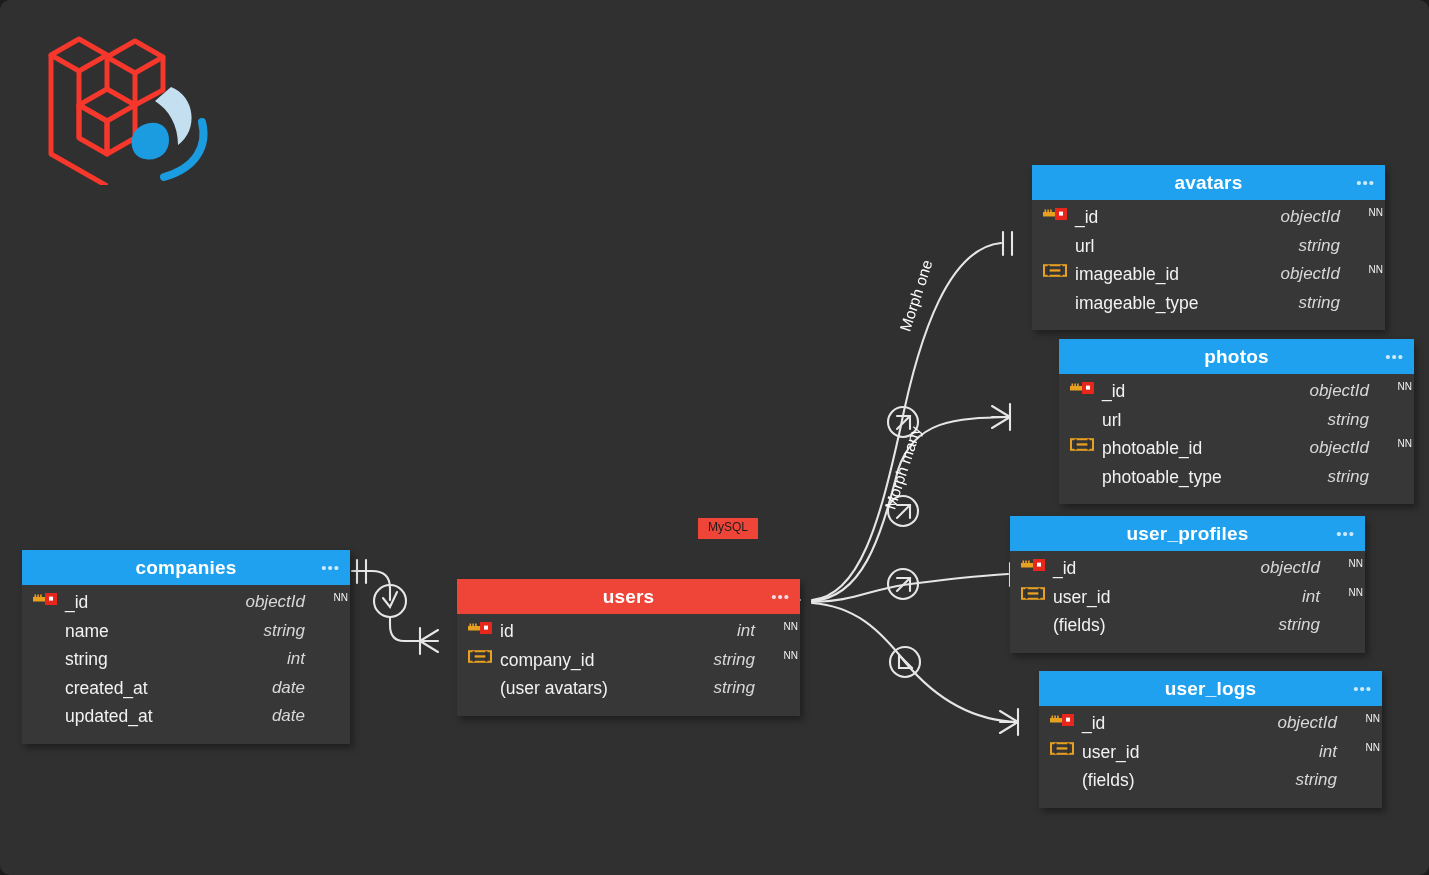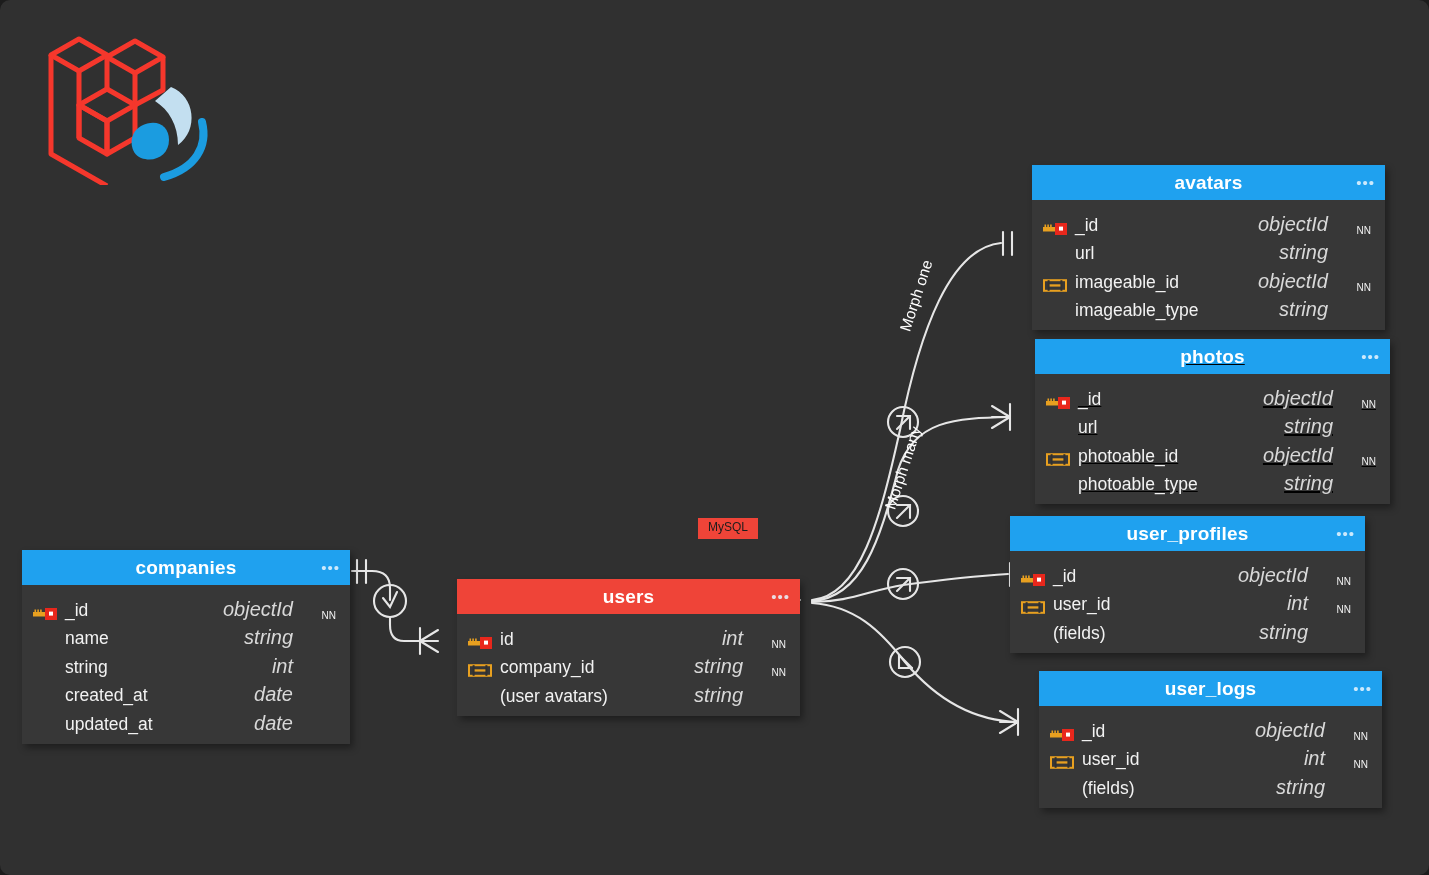--- a/index.html
+++ b/index.html
@@ -71,41 +71,41 @@
     color: #eaf6ff;
     font-size: 15px;
     letter-spacing: 1px;
     line-height: 8px;
     opacity: .85;
   }
   .tbl-body { padding: 7px 0 9px 0; }
 
   .fld {
     display: flex;
-    align-items: flex-end;
+    align-items: flex-start;
     height: 28.5px;
-    padding: 0 14px 0 11px;
+    padding: 0 2px 0 11px;
     white-space: nowrap;
   }
   .fld-ico {
     width: 26px;
     min-width: 26px;
     height: 14px;
     margin-right: 6px;
     position: relative;
   }
   .fld-name {
     color: #f2f2f2;
     font-size: 17.5px;
     flex: 0 0 auto;
   }
   .fld-spacer { flex: 1 1 auto; }
   .fld-type {
     color: #d8d8d8;
-    font-size: 20px;
+    font-size: 17px;
     font-style: italic;
     text-align: right;
   }
   .fld-nn {
     color: #f2f2f2;
     font-size: 10px;
     width: 34px;
     min-width: 34px;
     text-align: right;
     margin-left: 9px;
@@ -353,21 +353,21 @@
           </div>
           <div class="fld">
             <span class="fld-ico"></span>
             <span class="fld-name">imageable_type</span>
             <span class="fld-spacer"></span>
             <span class="fld-type">string</span>
             <span class="fld-nn"></span>
           </div>
         </div>
       </div>
-      <div class="tbl" style="left: 1035px; top: 307px; width: 355px; text-decoration: underline;">
+      <div class="tbl" style="left: 1059px; top: 307px; width: 355px;">
         <div class="tbl-head">
           <span class="tbl-title">photos</span>
           <span class="tbl-menu">•••</span>
         </div>
         <div class="tbl-body">
           <div class="fld">
             <span class="fld-ico">
               <svg class="ico-pk" viewBox="0 0 26 14">
                 <rect x="0" y="5" width="13" height="4.5" fill="#e8a020"></rect>
                 <rect x="1.5" y="2.5" width="1.6" height="3" fill="#e8a020"></rect>

